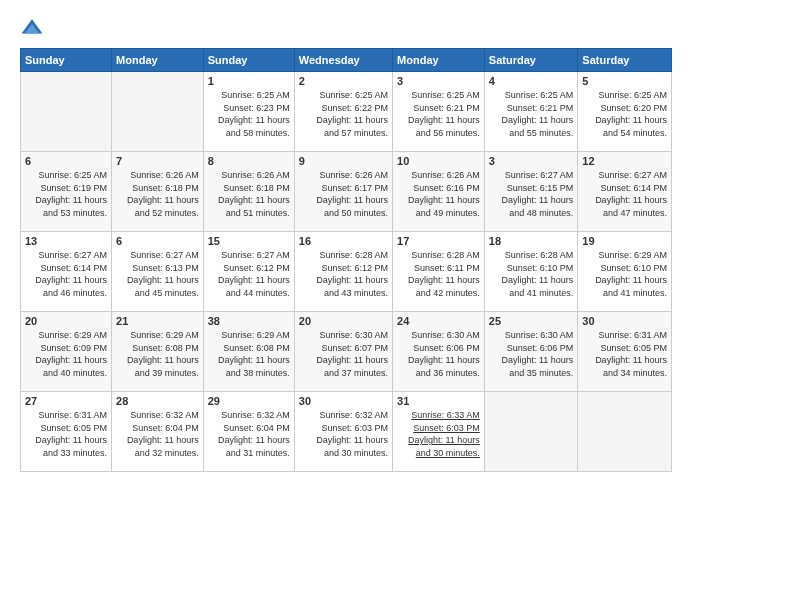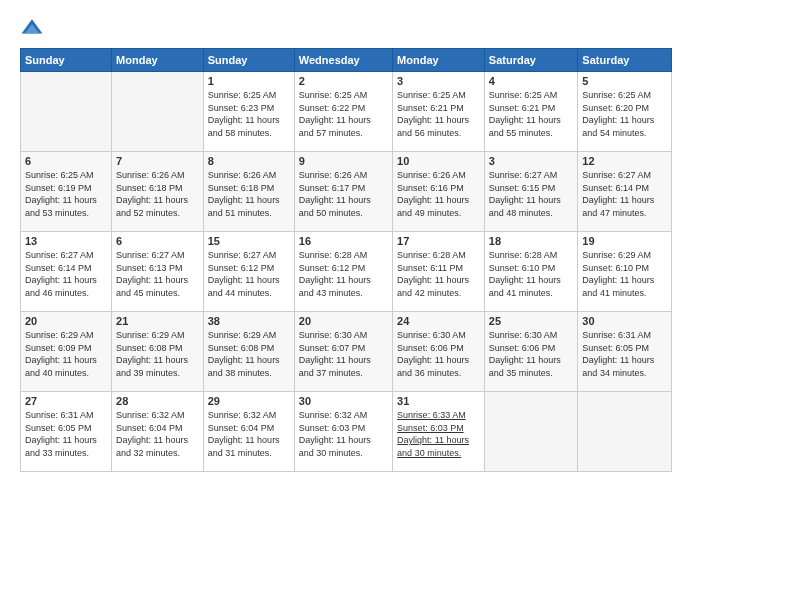--- a/index.html
+++ b/index.html
@@ -90,20 +90,21 @@
     .day-number {
       font-size: 11px;
       font-weight: bold;
       color: #333;
       margin-bottom: 2px;
     }
     .day-info {
       font-size: 9px;
       color: #333;
       line-height: 1.4;
+      text-align: right;
     }
     .calendar tr:nth-child(odd) td:not(.empty) {
       background: #fff;
     }
     .calendar tr:nth-child(even) td:not(.empty) {
       background: #f7f7f7;
     }
   </style>
 </head>
 <body>

